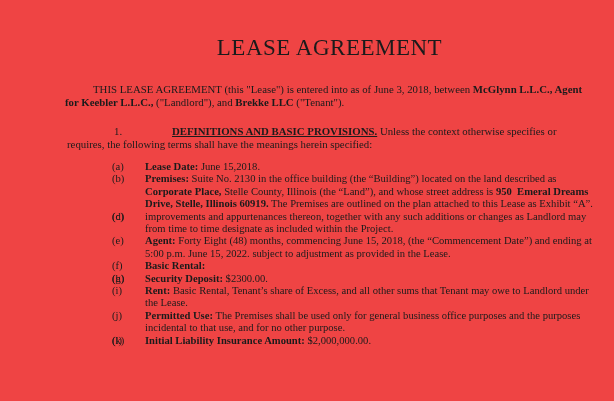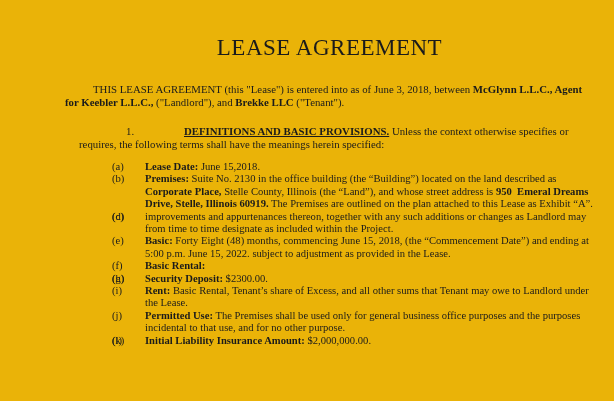--- a/index.html
+++ b/index.html
@@ -1,42 +1,42 @@
 <!DOCTYPE html>
 <html><head>
 <meta charset="utf-8">
 <style>
   html,body{margin:0;padding:0;background:#ffffff;}
   .page{
     position:relative;
     width:614px;height:401px;
     box-sizing:border-box;
     padding:36px 20px 16px 65px;
-    background:#eab308;
+    background:#ef4444;
     color:#1b1b1b;
     font-family:"Liberation Serif","DejaVu Serif",serif;
     overflow:hidden;
   }
   .title{
     margin:0;
     text-align:center;
     font-size:23px;
     line-height:23px;
     font-weight:normal;
     letter-spacing:0.5px;
   }
   .intro{
     margin:24px 0 0 0;
     text-indent:28px;
     font-size:10.8px;
     line-height:13px;
     white-space:pre-wrap;
   }
   .section{
-    margin:16px 0 0 14px;
+    margin:16px 0 0 2px;
     font-size:10.8px;
     line-height:13px;
     white-space:pre-wrap;
   }
   .sec-num{
     display:inline-block;
     margin-left:47px;
     width:58px;
   }
   .items{margin-top:10px;}
@@ -64,21 +64,21 @@
 
   <p class="intro"><span>THIS LEASE AGREEMENT (this "Lease") is entered into as of June 3, 2018, between </span><span class="b">McGlynn L.L.C., Agent for Keebler L.L.C.,</span><span> ("Landlord"), and </span><span class="b">Brekke LLC</span><span> ("Tenant").</span></p>
 
   <p class="section"><span class="sec-num">1.</span><span><span class="b u">DEFINITIONS AND BASIC PROVISIONS.</span><span> Unless the context otherwise specifies or requires, the following terms shall have the meanings herein specified:</span></span></p>
 
   <div class="items">
       <div class="item"><span class="label">(a)</span><span><span class="b">Lease Date:</span><span> June 15,2018.</span></span></div>
       <div class="item"><span class="label">(b)</span><span><span class="b">Premises:</span><span> Suite No. 2130 in the office building (the “Building”) located on the land described as </span><span class="b">Corporate Place,</span><span> Stelle County, Illinois (the “Land”), and whose street address is </span><span class="b">950  Emeral Dreams Drive, Stelle, Illinois 60919.</span><span> The Premises are outlined on the plan attached to this Lease as Exhibit “A”.</span></span></div>
       <div class="item"><span class="label">(c)</span></div>
       <div class="item"><span class="label">(d)</span><span><span>improvements and appurtenances thereon, together with any such additions or changes as Landlord may from time to time designate as included within the Project.</span></span></div>
-      <div class="item"><span class="label">(e)</span><span><span class="b">Basic:</span><span> Forty Eight (48) months, commencing June 15, 2018, (the “Commencement Date”) and ending at 5:00 p.m. June 15, 2022. subject to adjustment as provided in the Lease.</span></span></div>
+      <div class="item"><span class="label">(e)</span><span><span class="b">Agent:</span><span> Forty Eight (48) months, commencing June 15, 2018, (the “Commencement Date”) and ending at 5:00 p.m. June 15, 2022. subject to adjustment as provided in the Lease.</span></span></div>
       <div class="item"><span class="label">(f)</span><span><span class="b">Basic Rental:</span></span></div>
       <div class="item"><span class="label">(g)</span></div>
       <div class="item"><span class="label">(h)</span><span><span class="b">Security Deposit:</span><span> $2300.00.</span></span></div>
       <div class="item"><span class="label">(i)</span><span><span class="b">Rent:</span><span> Basic Rental, Tenant’s share of Excess, and all other sums that Tenant may owe to Landlord under the Lease.</span></span></div>
       <div class="item"><span class="label">(j)</span><span><span class="b">Permitted Use:</span><span> The Premises shall be used only for general business office purposes and the purposes incidental to that use, and for no other purpose.</span></span></div>
       <div class="item"><span class="label">(k)</span></div>
       <div class="item"><span class="label">(l)</span><span><span class="b">Initial Liability Insurance Amount:</span><span> $2,000,000.00.</span></span></div>
     </div>
 </div>
 

